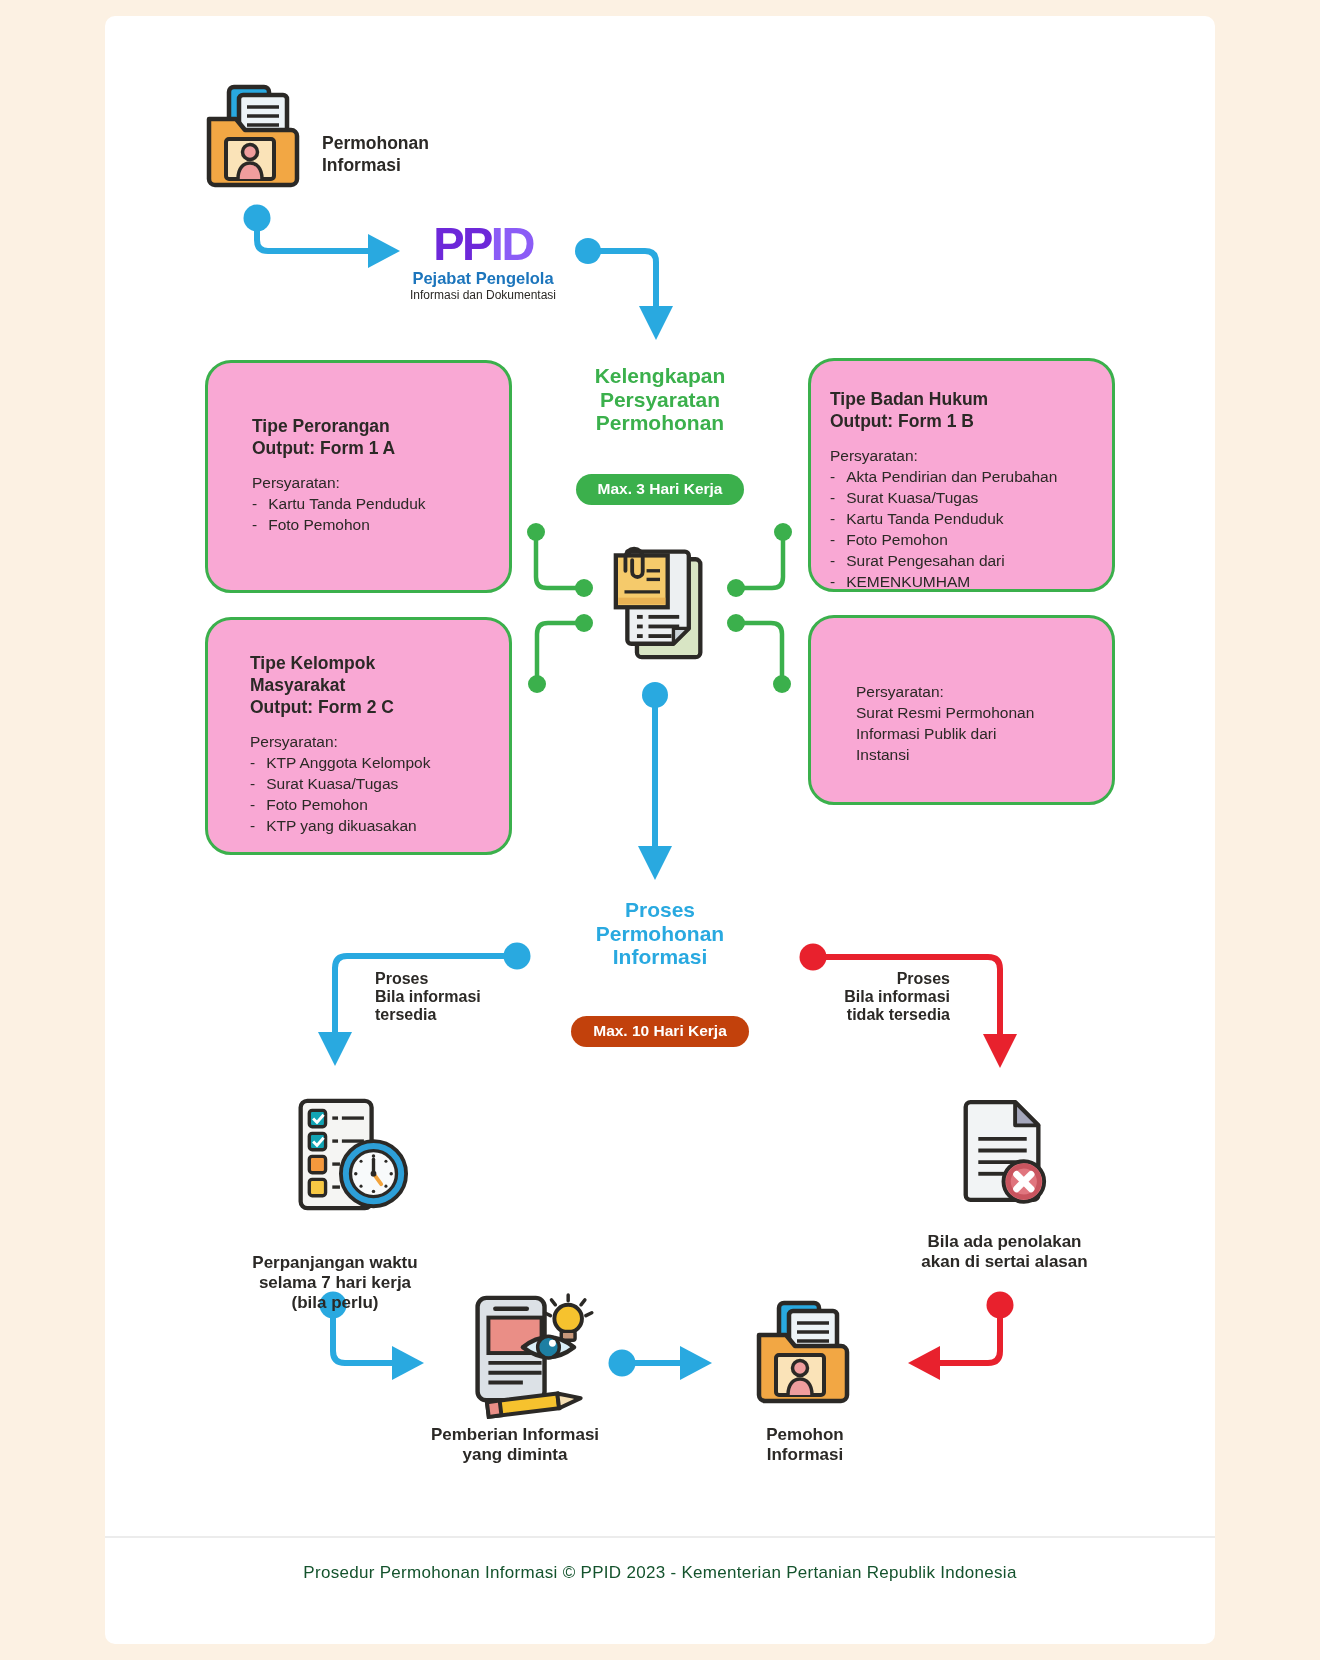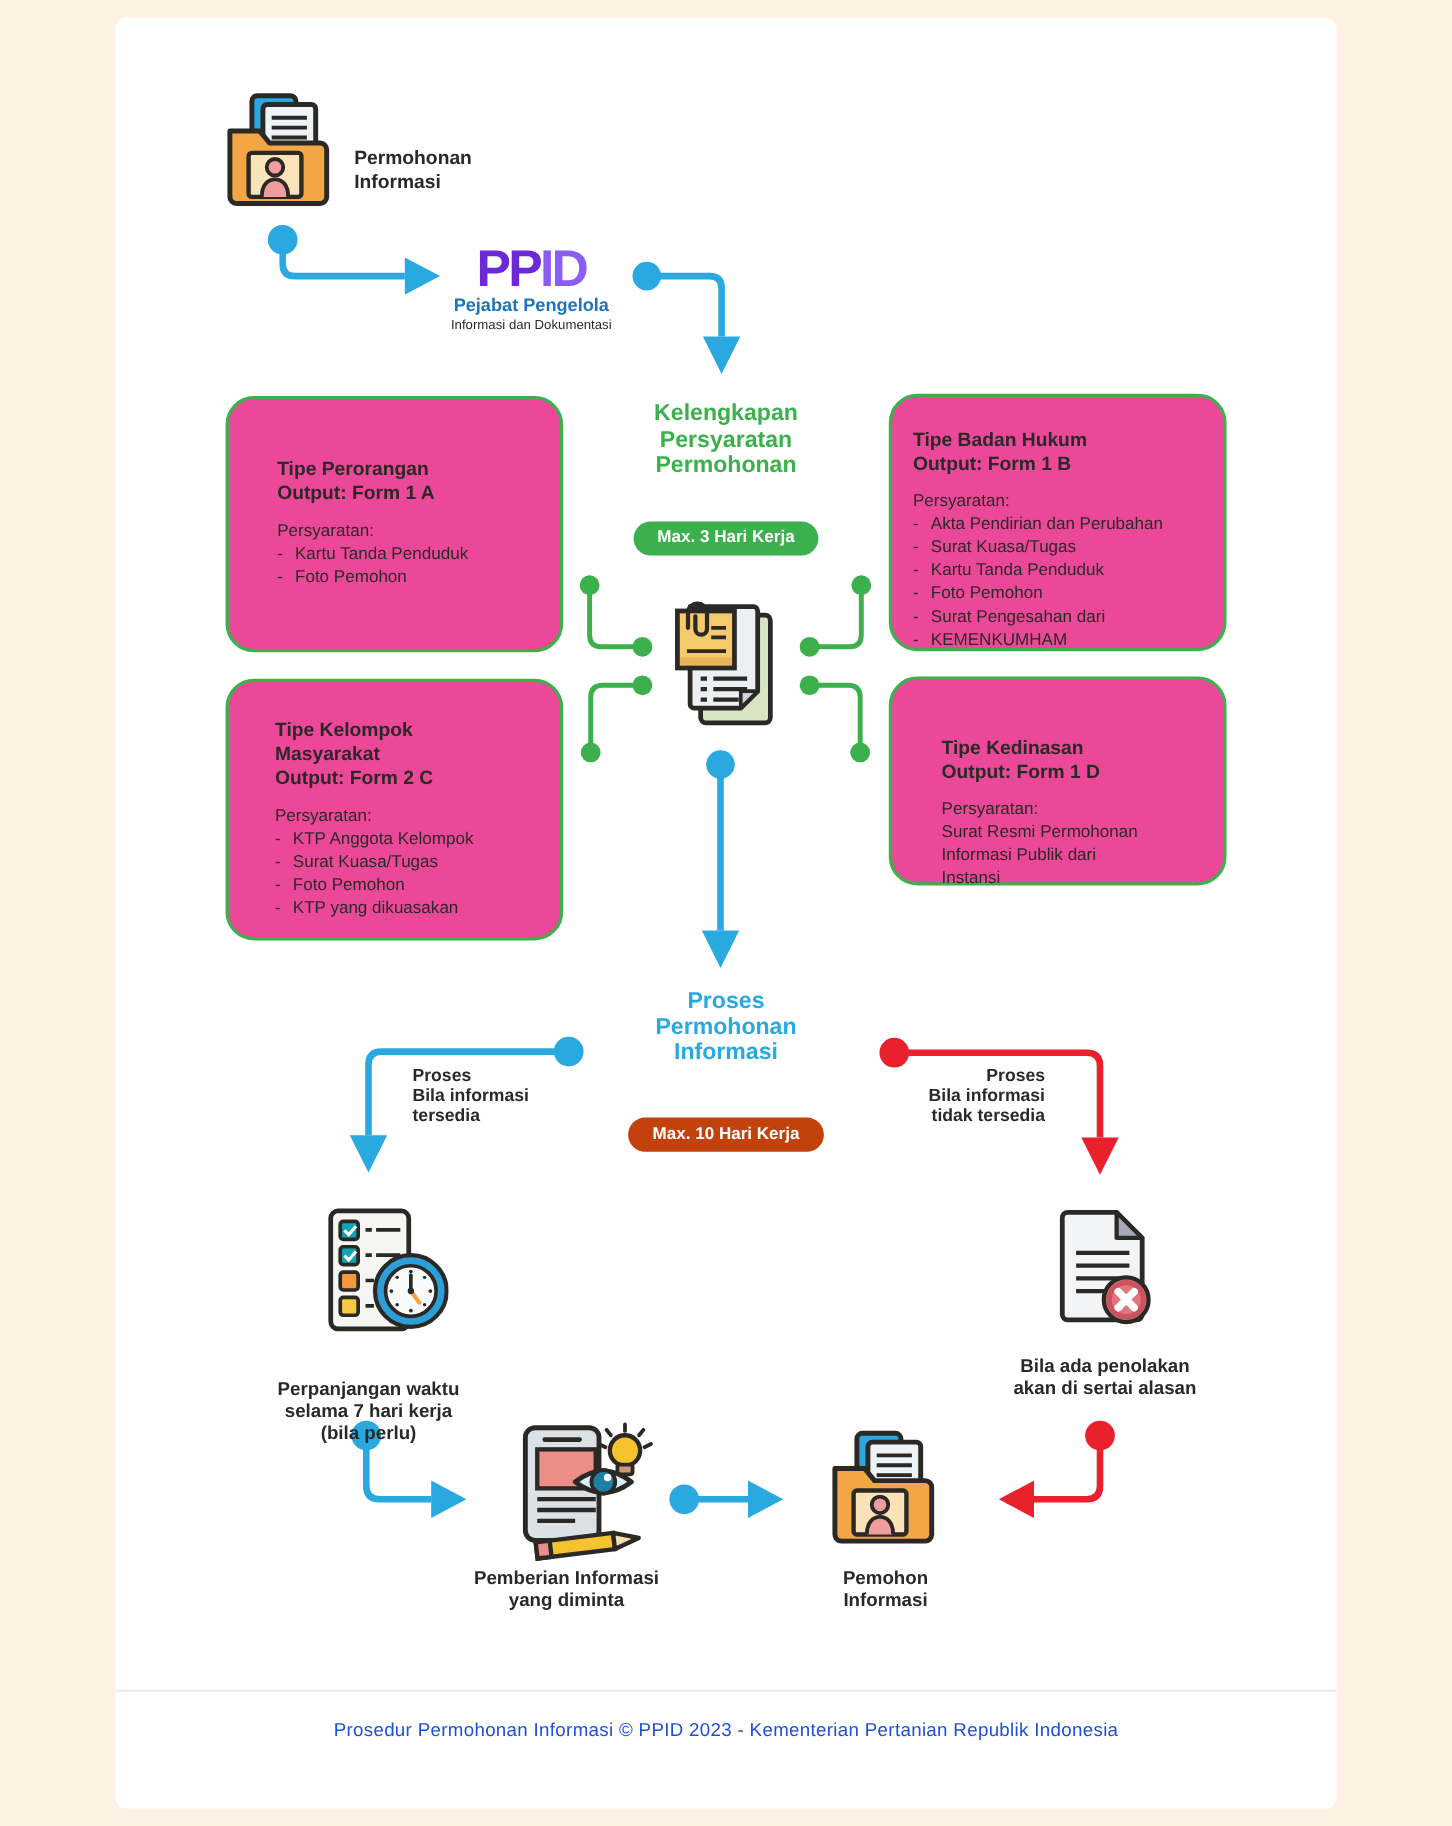--- a/index.html
+++ b/index.html
@@ -46,21 +46,21 @@
   .badge{
     display:inline-block;color:#fff;font-size:15.5px;font-weight:700;
     padding:7px 22px 8px;border-radius:18px;line-height:1;
   }
   .badge-green{background:#3BB04C;}
   .badge-blue{background:#c2410c;}
 
   
   .gbox{
     border:3.5px solid #3BB04C;border-radius:26px;
-    box-sizing:border-box;background:#ec4899;
+    box-sizing:border-box;background:#f9a8d4;
   }
   .gbox-title{font-size:17.5px;font-weight:700;line-height:1.26;}
   .gbox-label{font-size:15.5px;line-height:21px;margin-top:13px;}
   .gbox-items{list-style:none;margin:0;padding:0;font-size:15.5px;line-height:21px;}
   .gbox-items li{display:flex;}
   .gbox-items li::before{content:"-";flex-shrink:0;margin-right:11px;}
   .gbox-body{font-size:15.5px;line-height:21px;}
   #box-a{left:205px;top:360px;width:307px;height:233px;padding:52px 14px 0 44px;}
   #box-b{left:808px;top:358px;width:307px;height:234px;padding:27px 8px 0 19px;}
   #box-c{left:205px;top:617px;width:307px;height:238px;padding:32px 14px 0 42px;}
@@ -79,21 +79,21 @@
   }
   .cap-extension{left:215px;top:1253px;width:240px;}
   .cap-delivery{left:390px;top:1425px;width:250px;}
   .cap-requester{left:715px;top:1425px;width:180px;}
   .cap-rejection{left:872px;top:1232px;width:265px;}
 
   
   .footer-divider{left:105px;top:1536px;width:1110px;height:2px;background:#ECECEC;}
   .footer-text{
     left:0;top:1563px;width:1320px;text-align:center;
-    font-size:17px;color:#1d4ed8;letter-spacing:0.3px;
+    font-size:17px;color:#14532d;letter-spacing:0.3px;
   }
   svg.icon{display:block;}
 </style>
 </head>
 <body>
 
 <svg width="0" height="0" style="position:absolute" aria-hidden="true">
   <defs>
     <symbol id="sym-folder" viewBox="0 0 100 110">
       <rect x="26" y="5" width="40" height="58" rx="5" fill="#29A9E0" stroke="#2B2926" stroke-width="4.5"></rect>
@@ -312,22 +312,20 @@
   <div class="gbox-label">Persyaratan:</div>
   <ul class="gbox-items">
     <li>KTP Anggota Kelompok</li>
     <li>Surat Kuasa/Tugas</li>
     <li>Foto Pemohon</li>
     <li>KTP yang dikuasakan</li>
   </ul>
 </div>
 
 <div id="box-d" class="abs gbox">
-  <div class="gbox-title ml">Tipe Kedinasan
-Output: Form 1 D</div>
   <div class="gbox-label">Persyaratan:</div>
   <div class="gbox-body ml">Surat Resmi Permohonan
 Informasi Publik dari
 Instansi</div>
 </div>
 
 <svg class="abs icon" style="left:612px;top:540px" width="96" height="123">
     <use href="#sym-docs"></use>
   </svg>
 

